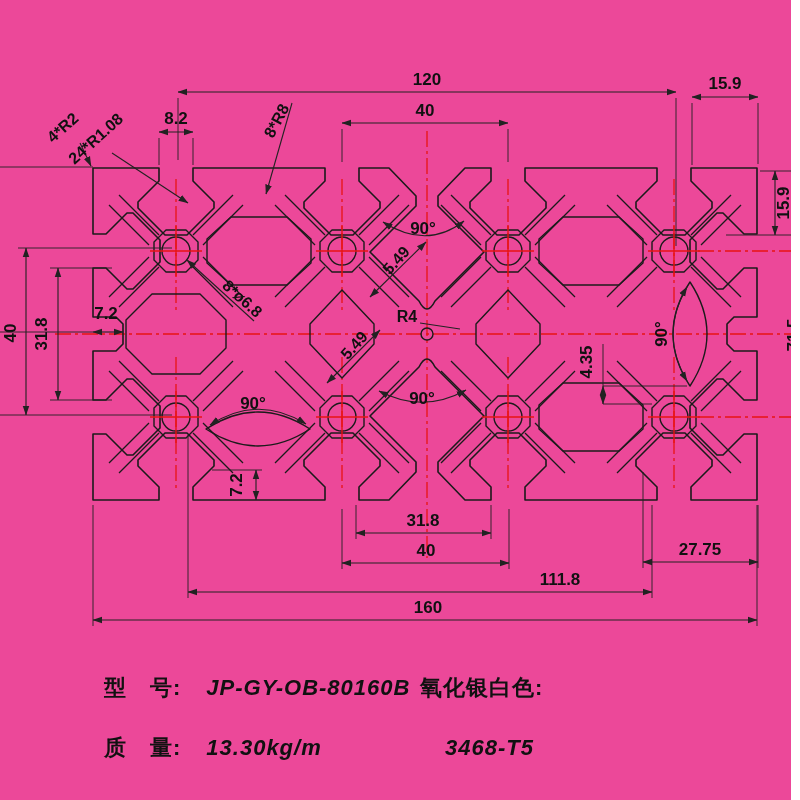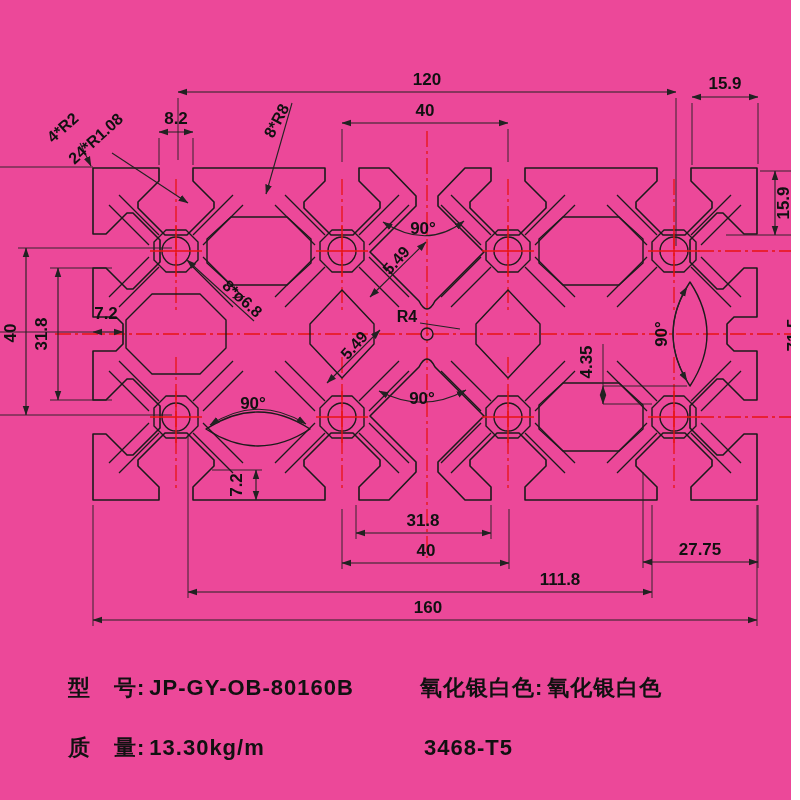--- a/index.html
+++ b/index.html
@@ -14,22 +14,22 @@
   .web{stroke:#1b1b1b;stroke-width:1.3;}
   .dim{stroke:#222;stroke-width:1.1;fill:none;}
   .ext{stroke:#222;stroke-width:0.9;}
   .cl{stroke:#e81313;stroke-width:1.3;stroke-dasharray:16 4 3 4;fill:none;}
   .cross{stroke:#e81313;stroke-width:1.4;}
   #specs{position:absolute;left:0;top:640px;width:800px;height:160px;color:#111;}
   .spec-grid{display:grid;grid-template-columns:420px 380px;grid-auto-rows:60px;
              padding-top:18px;}
   .spec-item{display:flex;align-items:center;font-size:22px;font-weight:700;
              letter-spacing:1px;white-space:nowrap;}
-  .spec-item.l{padding-left:68px;}
-  .spec-item .v{margin-left:4px;font-weight:700;}
+  .spec-item.l{padding-left:104px;}
+  .spec-item .v{margin-left:25px;font-weight:700;font-style:italic;}
 </style>
 </head>
 <body>
 
 <div id="stage">
 
 <svg width="800" height="640" viewBox="0 0 800 640">
   <defs>
     <marker id="ma" viewBox="0 0 10 10" refX="9.5" refY="5" markerWidth="9" markerHeight="9" orient="auto-start-reverse">
       <path d="M0,1.6 L10,5 L0,8.4 Z" fill="#222"></path>
@@ -224,21 +224,20 @@
 </svg>
 
   <div id="specs">
     <div class="spec-grid">
       <div class="spec-item l">
         <span>型　号:</span>
         <span class="v">JP-GY-OB-80160B</span>
       </div>
       <div class="spec-item">
         <span>氧化银白色:</span>
-        <span class="v">氧化银白色</span>
       </div>
       <div class="spec-item l">
         <span>质　量:</span>
         <span class="v">13.30kg/m</span>
       </div>
       <div class="spec-item">
         <span class="v">3468-T5</span>
       </div>
     </div>
   </div>

